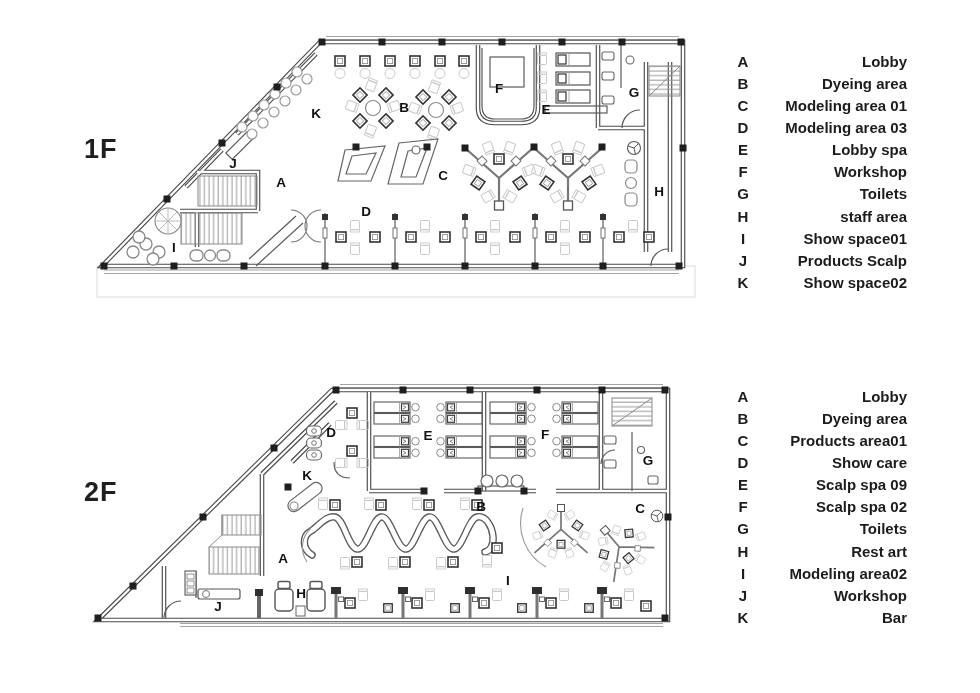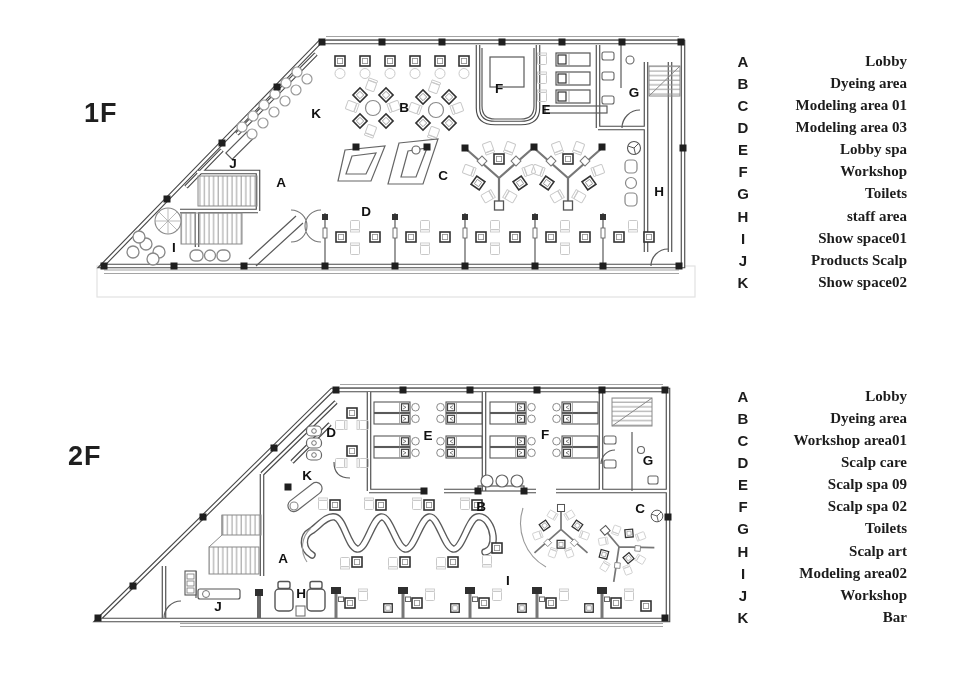--- a/index.html
+++ b/index.html
@@ -1,25 +1,25 @@
 <!DOCTYPE html>
 <html><head>
 <meta charset="utf-8">
 <style>
   html,body{margin:0;padding:0;background:#fff;}
   .stage{position:relative;width:980px;height:693px;background:#ffffff;overflow:hidden;
          font-family:"Liberation Sans",sans-serif;color:#1c1c1c;}
   svg{position:absolute;left:0;top:0;}
-  .ftitle{position:absolute;font-size:27px;font-weight:600;color:#1f1f1f;letter-spacing:1px;line-height:1;}
+  .ftitle{position:absolute;font-size:27px;font-weight:600;color:#1f1f1f;letter-spacing:1px;line-height:1;margin-top:36px;}
   .pl{position:absolute;font-size:13.5px;font-weight:700;color:#111;transform:translate(-50%,-50%);line-height:1;}
   .legend{position:absolute;left:730px;width:177px;}
   .legend-row{display:flex;justify-content:space-between;align-items:center;height:22.15px;
               font-size:15px;font-weight:600;color:#1c1c1c;}
   .legend-key{width:26px;text-align:center;flex:0 0 auto;}
-  .legend-label{text-align:center;white-space:nowrap;font-family:Liberation Serif, serif;}
+  .legend-label{text-align:center;white-space:nowrap;}
 </style>
 </head>
 <body>
 
 <div class="stage">
 
 <svg width="980" height="693" viewBox="0 0 980 693">
 <defs>
   <pattern id="hv" width="4.6" height="6" patternUnits="userSpaceOnUse">
     <path d="M2,0 V6" stroke="#9a9a9a" stroke-width="1"></path>
@@ -430,21 +430,21 @@
           <rect x="284.5" y="483.5" width="7" height="7"></rect>
     <rect x="664.5" y="513.5" width="7" height="7"></rect>
     <rect x="420.5" y="487.5" width="7" height="7"></rect>
           <rect x="474.5" y="487.5" width="7" height="7"></rect>
     <rect x="520.5" y="487.5" width="7" height="7"></rect>
   </g>
 </g>
 </svg>
 
 <div class="ftitle" style="left:84px;top:100px">1F</div>
-<div class="ftitle" style="left:68px;top:443px">2F</div>
+<div class="ftitle" style="left:84px;top:443px">2F</div>
 
 <div>
       <span class="pl" style="left: 281px; top: 183px;">A</span>
       <span class="pl" style="left: 404px; top: 108px;">B</span>
       <span class="pl" style="left: 443px; top: 176px;">C</span>
       <span class="pl" style="left: 366px; top: 212px;">D</span>
       <span class="pl" style="left: 546px; top: 110px;">E</span>
       <span class="pl" style="left: 499px; top: 89px;">F</span>
       <span class="pl" style="left: 634px; top: 93px;">G</span>
       <span class="pl" style="left: 659px; top: 192px;">H</span>
@@ -516,41 +516,41 @@
       <div class="legend-row">
         <span class="legend-key">A</span>
         <span class="legend-label">Lobby</span>
       </div>
       <div class="legend-row">
         <span class="legend-key">B</span>
         <span class="legend-label">Dyeing area</span>
       </div>
       <div class="legend-row">
         <span class="legend-key">C</span>
-        <span class="legend-label">Workshop area01</span>
+        <span class="legend-label">Products area01</span>
       </div>
       <div class="legend-row">
         <span class="legend-key">D</span>
-        <span class="legend-label">Scalp care</span>
+        <span class="legend-label">Show care</span>
       </div>
       <div class="legend-row">
         <span class="legend-key">E</span>
         <span class="legend-label">Scalp spa 09</span>
       </div>
       <div class="legend-row">
         <span class="legend-key">F</span>
         <span class="legend-label">Scalp spa 02</span>
       </div>
       <div class="legend-row">
         <span class="legend-key">G</span>
         <span class="legend-label">Toilets</span>
       </div>
       <div class="legend-row">
         <span class="legend-key">H</span>
-        <span class="legend-label">Scalp art</span>
+        <span class="legend-label">Rest art</span>
       </div>
       <div class="legend-row">
         <span class="legend-key">I</span>
         <span class="legend-label">Modeling area02</span>
       </div>
       <div class="legend-row">
         <span class="legend-key">J</span>
         <span class="legend-label">Workshop</span>
       </div>
       <div class="legend-row">

